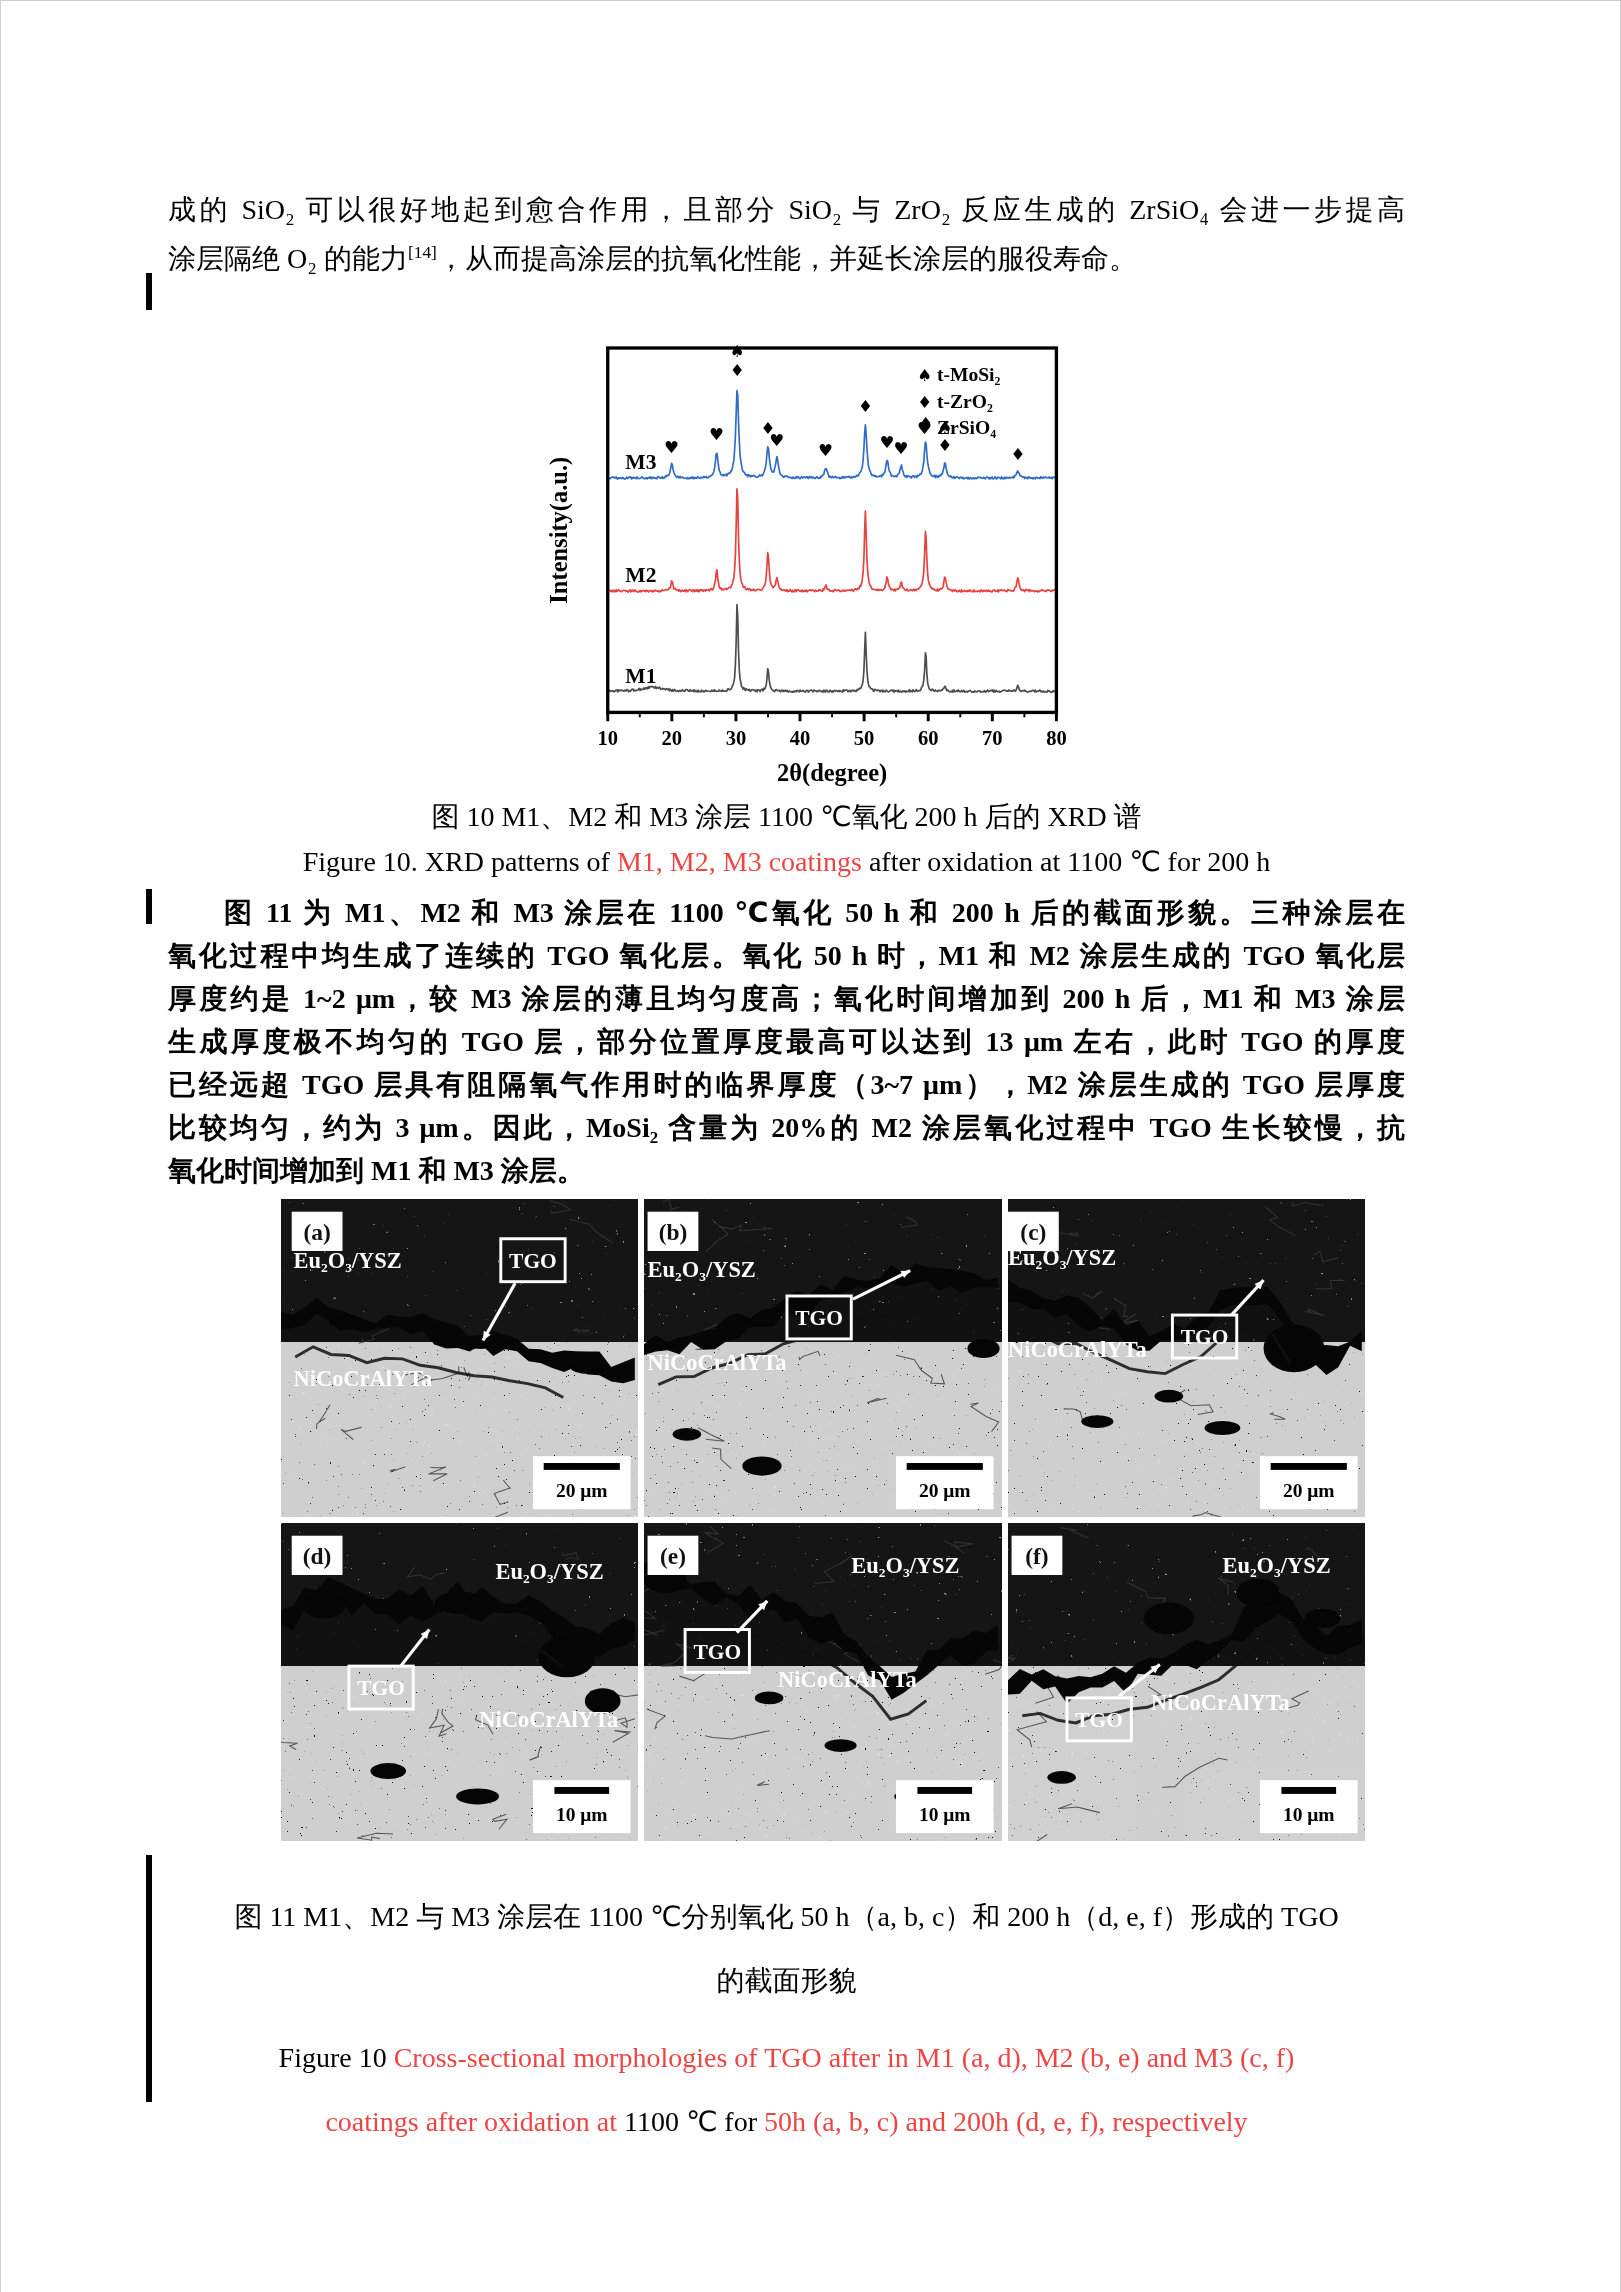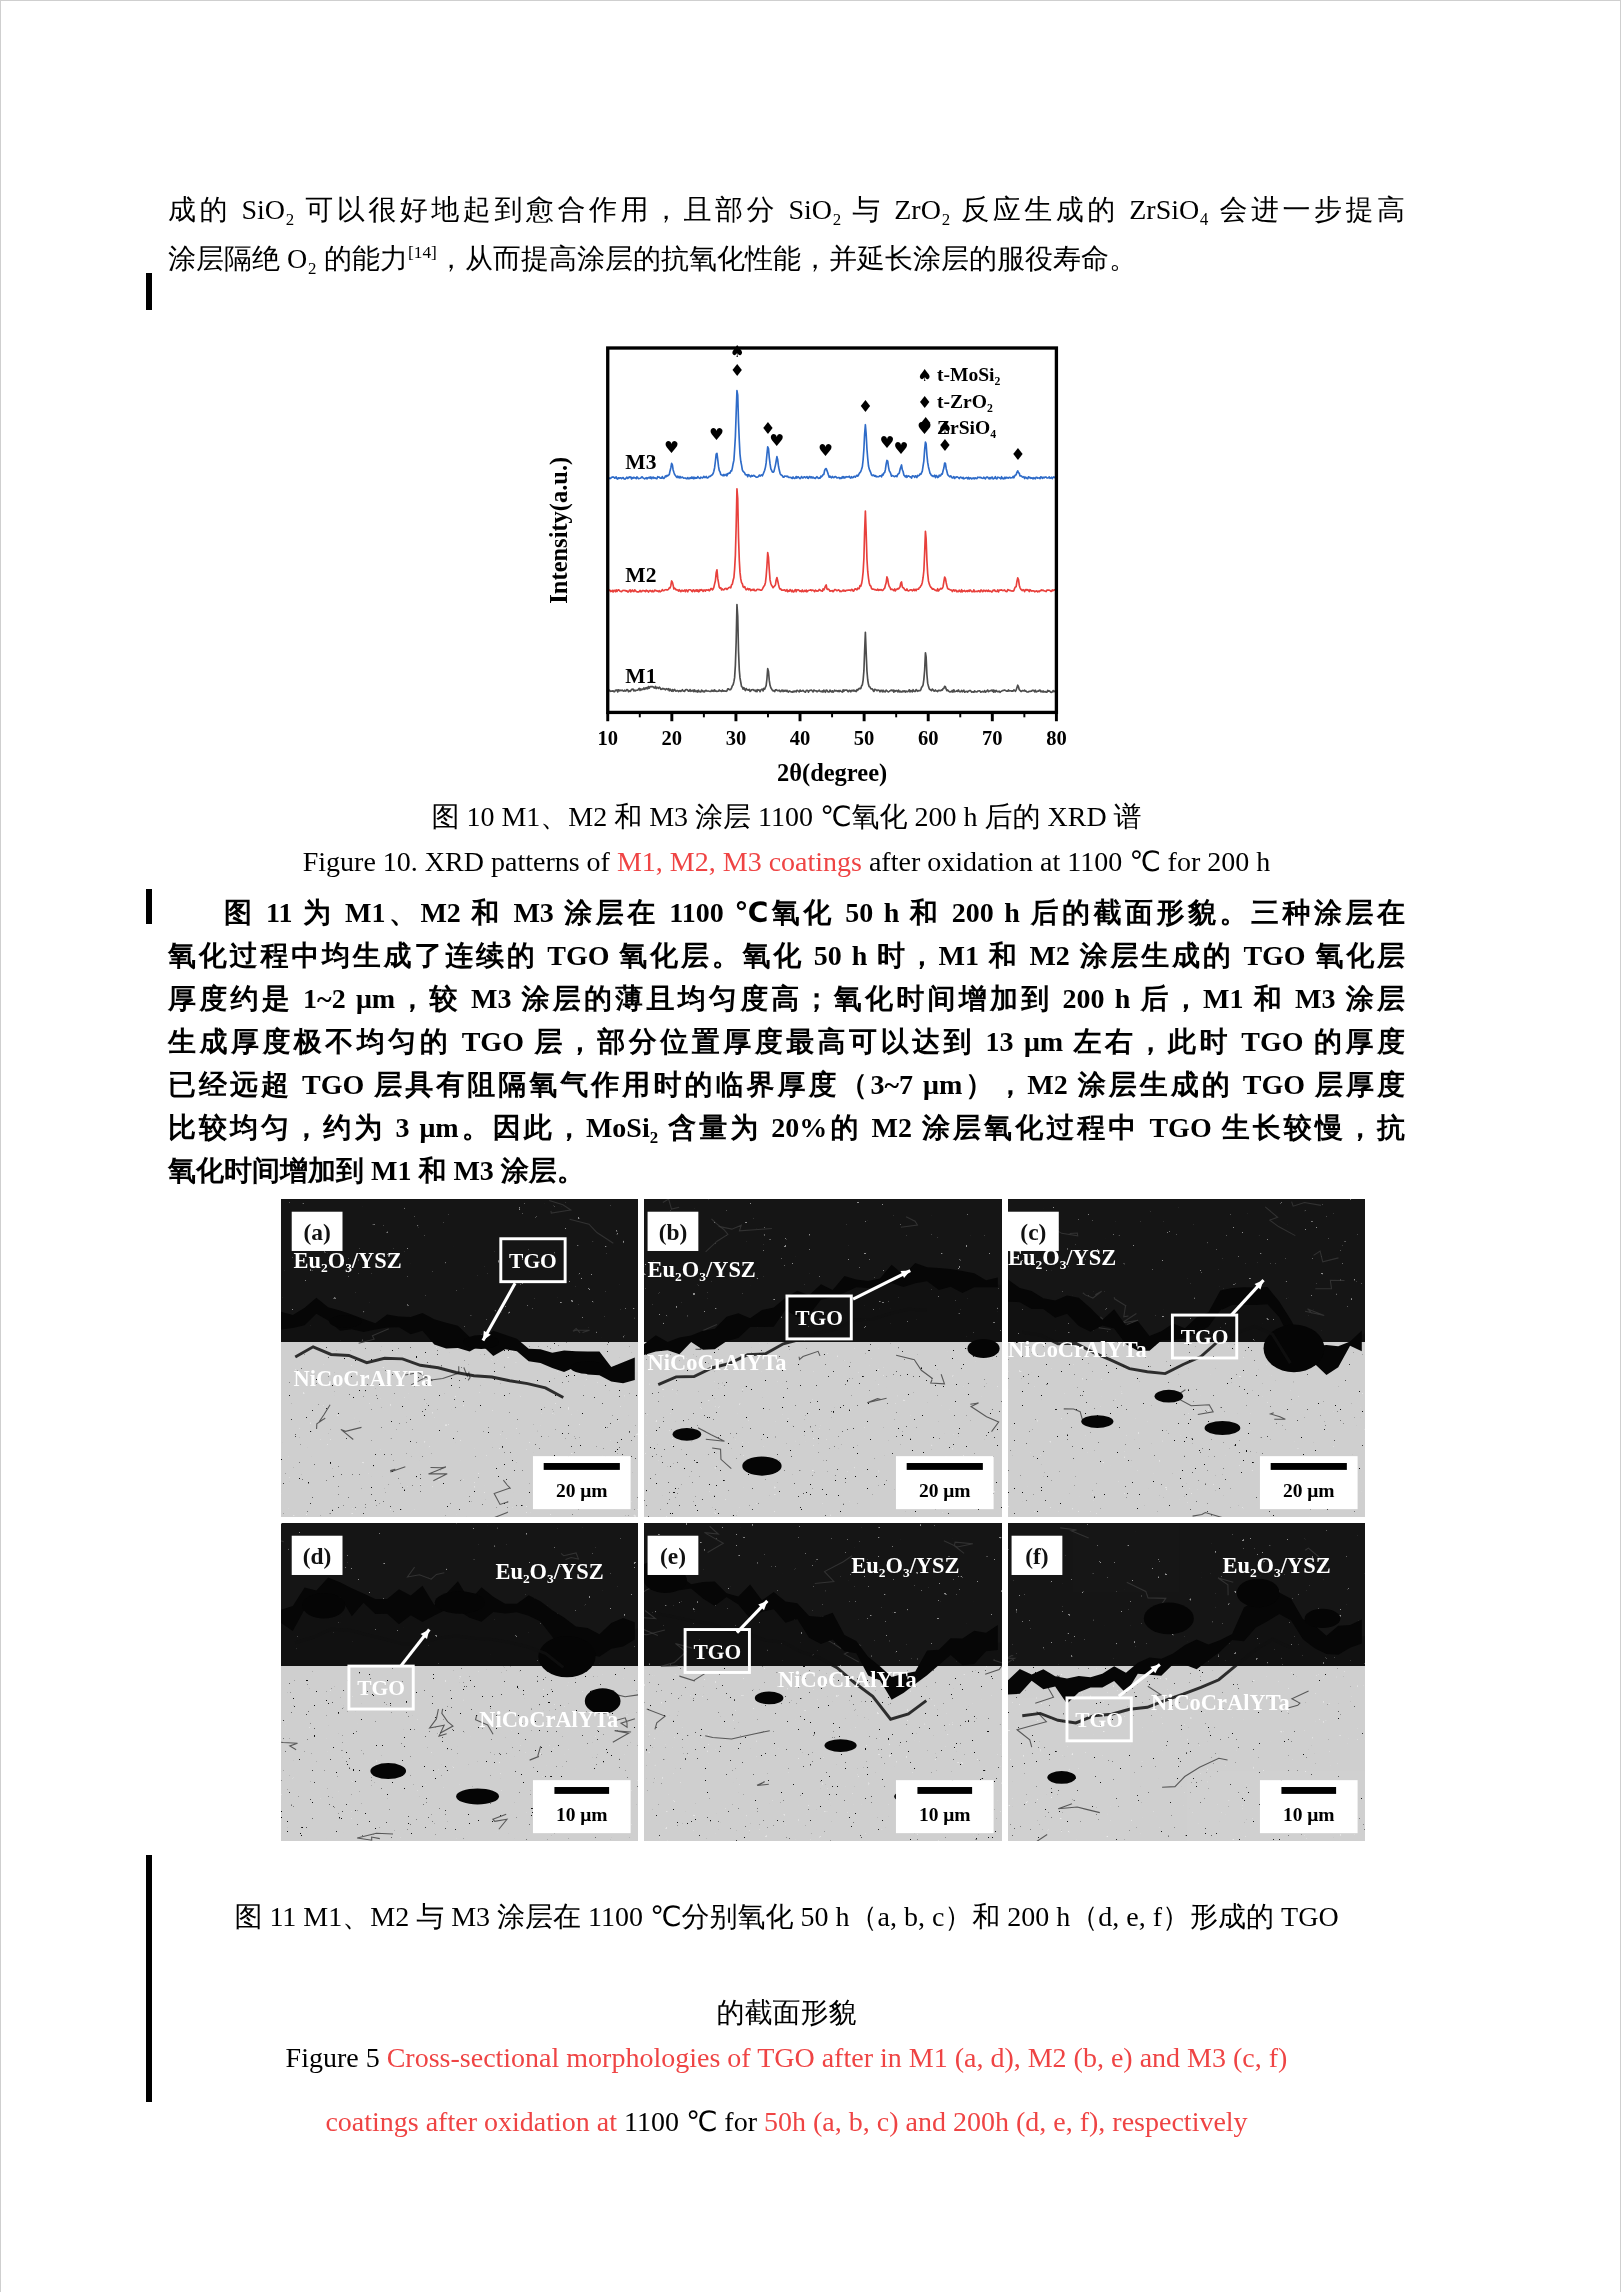--- a/index.html
+++ b/index.html
@@ -401,18 +401,18 @@
           <line x1="113.46" y1="176.58" x2="155.54999999999998" y2="144.18" stroke="#fff" stroke-width="3.2"></line>
           <polygon points="155.5,144.2,150.8,153.0,145.8,146.5" fill="#fff"></polygon>
           <rect x="258" y="262" width="100" height="54" fill="#fff"></rect>
           <rect x="280" y="269" width="56" height="7" fill="#000"></rect>
           <text x="308" y="304" text-anchor="middle" font-size="20" font-weight="bold" font-family="&quot;Liberation Serif&quot;,serif" fill="#000">10 μm</text>
         </svg>
       </div>
   </figure>
 
   <div class="abs line center" style="left:167px;top:1894px;width:1237px;">图 11 M1、M2 与 M3 涂层在 1100 ℃分别氧化 50 h（a, b, c）和 200 h（d, e, f）形成的 TGO</div>
-  <div class="abs line center" style="left:167px;top:1958px;width:1237px;margin-top:32px;">的截面形貌</div>
-  <div class="abs line center" style="left:167px;top:2035px;width:1237px;"><span>Figure 5 </span><span class="red">Cross-sectional morphologies of TGO after in M1 (a, d), M2 (b, e) and M3 (c, f)</span></div>
+  <div class="abs line center" style="left:167px;top:1958px;width:1237px;">的截面形貌</div>
+  <div class="abs line center" style="left:167px;top:2035px;width:1237px;"><span>Figure 10 </span><span class="red">Cross-sectional morphologies of TGO after in M1 (a, d), M2 (b, e) and M3 (c, f)</span></div>
   <div class="abs line center" style="left:167px;top:2099px;width:1237px;"><span class="red">coatings after oxidation at </span><span>1100 ℃ for </span><span class="red">50h (a, b, c) and 200h (d, e, f), respectively</span></div>
 
 </div>
 
 
 </body></html>

